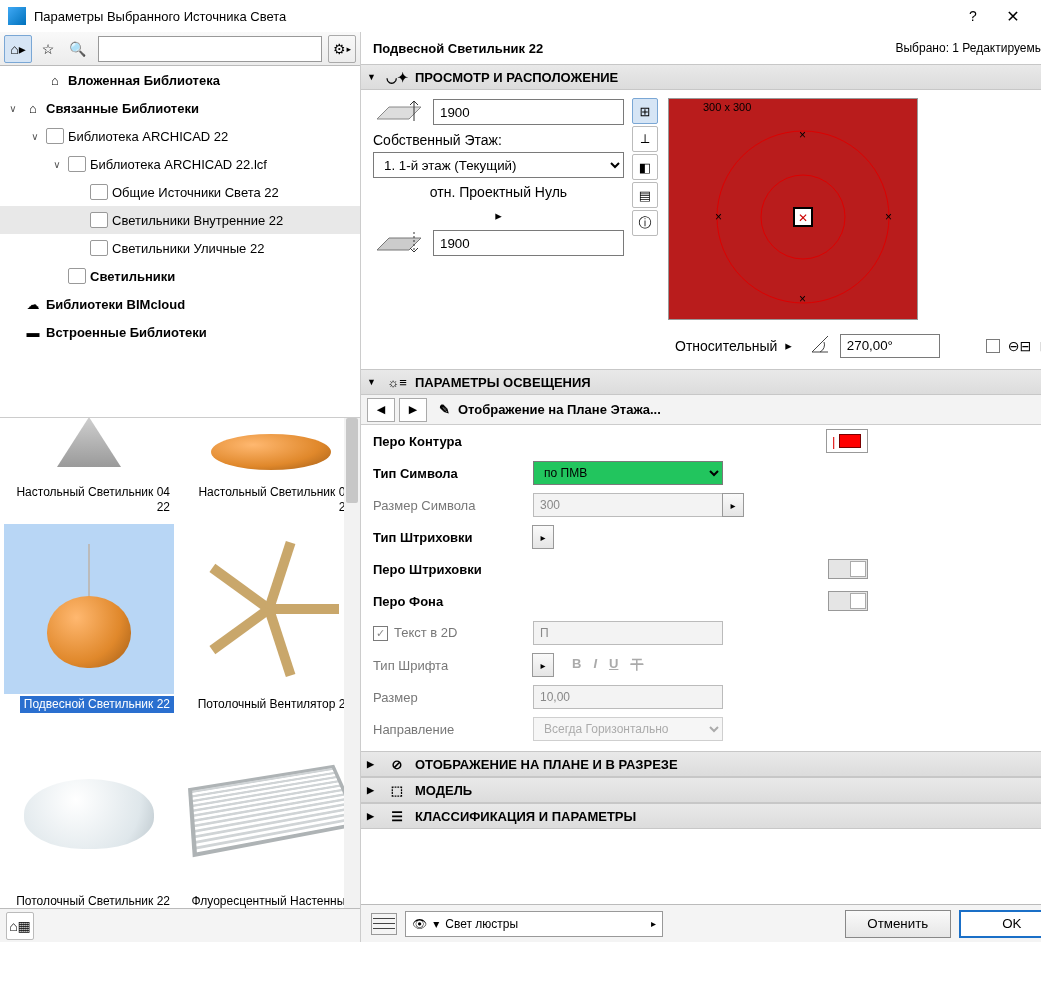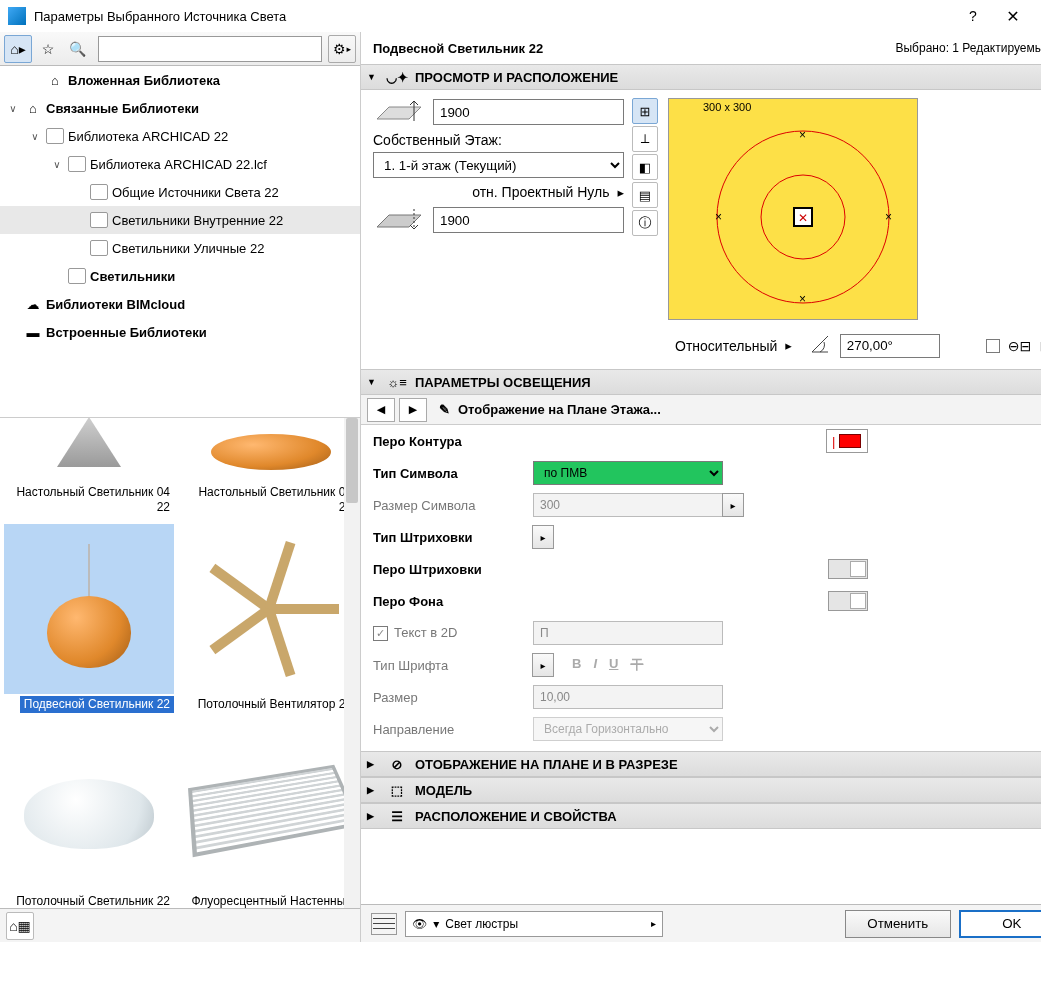--- a/index.html
+++ b/index.html
@@ -44,21 +44,21 @@
   .preview-body { display: flex; padding: 8px 12px; gap: 8px; }
   .dim-col { flex: 0 0 250px; }
   .dim-row { display: flex; align-items: center; gap: 8px; margin-bottom: 6px; }
   .dim-icon { width: 52px; height: 28px; display:flex; align-items:center; justify-content:center; }
   .dim-input { flex:1; height: 26px; border:1px solid #7a7a7a; padding: 0 6px; }
   .select { height: 26px; width: 100%; border:1px solid #7a7a7a; background:#fff; padding: 0 6px; }
   .lbl { font-size: 14px; margin: 6px 0 4px; display:block; }
   .mid-icons { width: 28px; display:flex; flex-direction:column; gap:2px; }
   .mid-icons .tool-btn { width:26px; height:26px; border:1px solid #bbb; background:#fff; font-size:13px; }
   .mid-icons .tool-btn.active { background:#d6e5f5; border-color:#7aa7d5; }
-  .preview-canvas { width: 250px; height: 222px; border:1px solid #999; position:relative; background:#fde047; }
+  .preview-canvas { width: 250px; height: 222px; border:1px solid #999; position:relative; background:#b91c1c; }
   .preview-dim-label { position:absolute; top:2px; left:34px; font-size:11px;}
   .angle-row { display:flex; align-items:center; padding: 4px 12px 10px; gap:8px; }
   .angle-row .input-small { width: 100px; height:24px; border:1px solid #7a7a7a; padding:0 6px; }
   .chk { width:14px; height:14px; border:1px solid #7a7a7a; }
 
   .param-nav { height: 30px; background:#f3f3f3; border-bottom:1px solid #ccc; display:flex; align-items:center; padding:0 6px; gap:4px; }
   .param-nav .arrow { width:28px; height:24px; border:1px solid #aaa; background:#fff; display:flex; align-items:center; justify-content:center; cursor:pointer; font-size:11px; }
   .param-nav .crumb { flex:1; font-weight:600; padding-left:8px; display:flex; align-items:center; gap:8px; }
 
   .prop-row { display:flex; align-items:center; height: 32px; padding: 0 12px; }
@@ -260,21 +260,21 @@
               </svg>
           </div>
           <input class="dim-input" value="1900" style="">
         </div>
         <span class="lbl">Собственный Этаж:</span>
         <div class="dim-row">
           <select class="select">
             <option>1. 1-й этаж (Текущий)</option>
           </select>
         </div>
-        <div class="dim-row" style="justify-content:flex-end;">
+        <div class="dim-row" style="justify-content:space-between;flex-direction:column;">
           <span class="lbl" style="margin:0;">отн. Проектный Нуль</span>
           <div class="sidebtn">▸</div>
         </div>
         <div class="dim-row">
           <div class="dim-icon">
             <svg width="50" height="26">
                 <path d="M3 20 L35 20 L47 8 L15 8 Z" fill="#ccc" stroke="#777"></path>
                 <line x1="40" y1="2" x2="40" y2="22" stroke="#333" stroke-dasharray="2 2"></line>
                 <polyline points="36,18 40,22 44,18" fill="none" stroke="#333"></polyline>
               </svg>
@@ -398,21 +398,21 @@
       <span>ОТОБРАЖЕНИЕ НА ПЛАНЕ И В РАЗРЕЗЕ</span>
     </div>
     <div class="panel-head">
       <span class="tri">▶</span>
       <span class="ph-icon">⬚</span>
       <span>МОДЕЛЬ</span>
     </div>
     <div class="panel-head">
       <span class="tri">▶</span>
       <span class="ph-icon">☰</span>
-      <span>РАСПОЛОЖЕНИЕ И СВОЙСТВА</span>
+      <span>КЛАССИФИКАЦИЯ И ПАРАМЕТРЫ</span>
     </div>
 
     <div class="right-footer">
       <div class="hatch-icon">
           <span></span>
           <span></span>
           <span></span>
         </div>
       <div class="layer">
         <span>👁</span>

